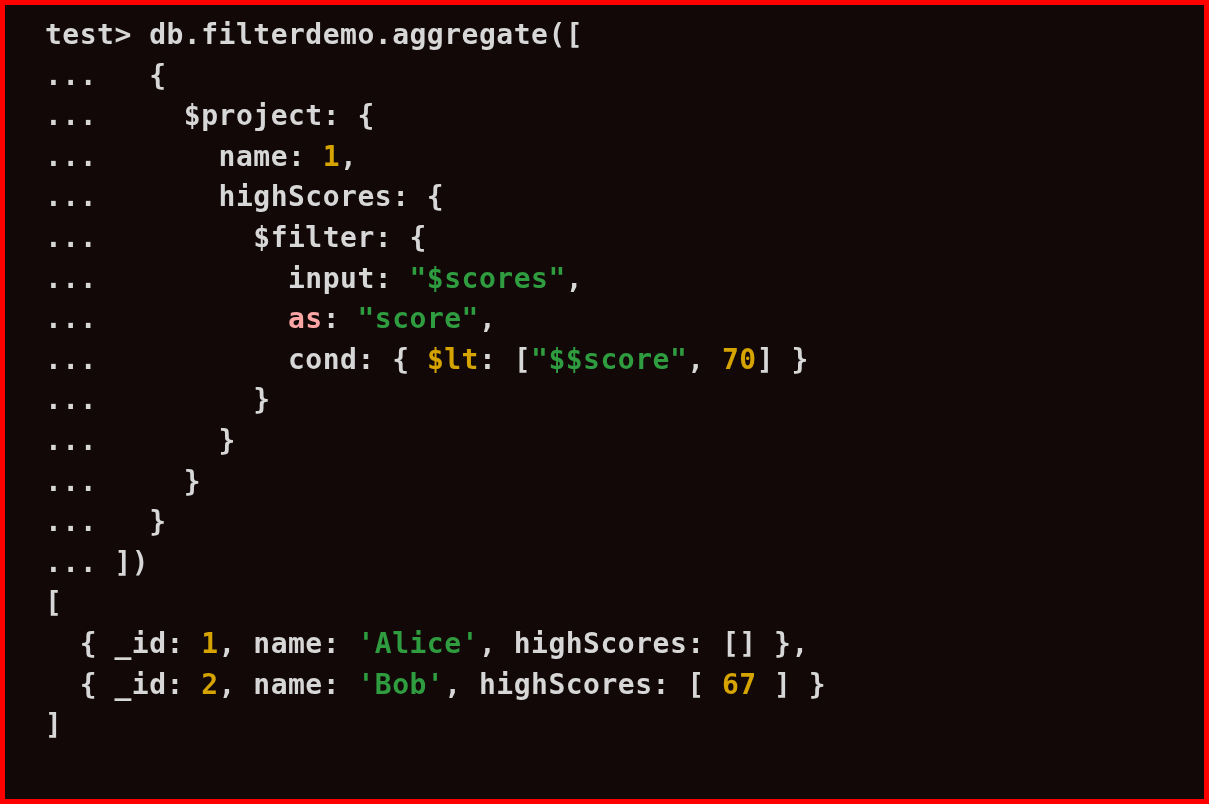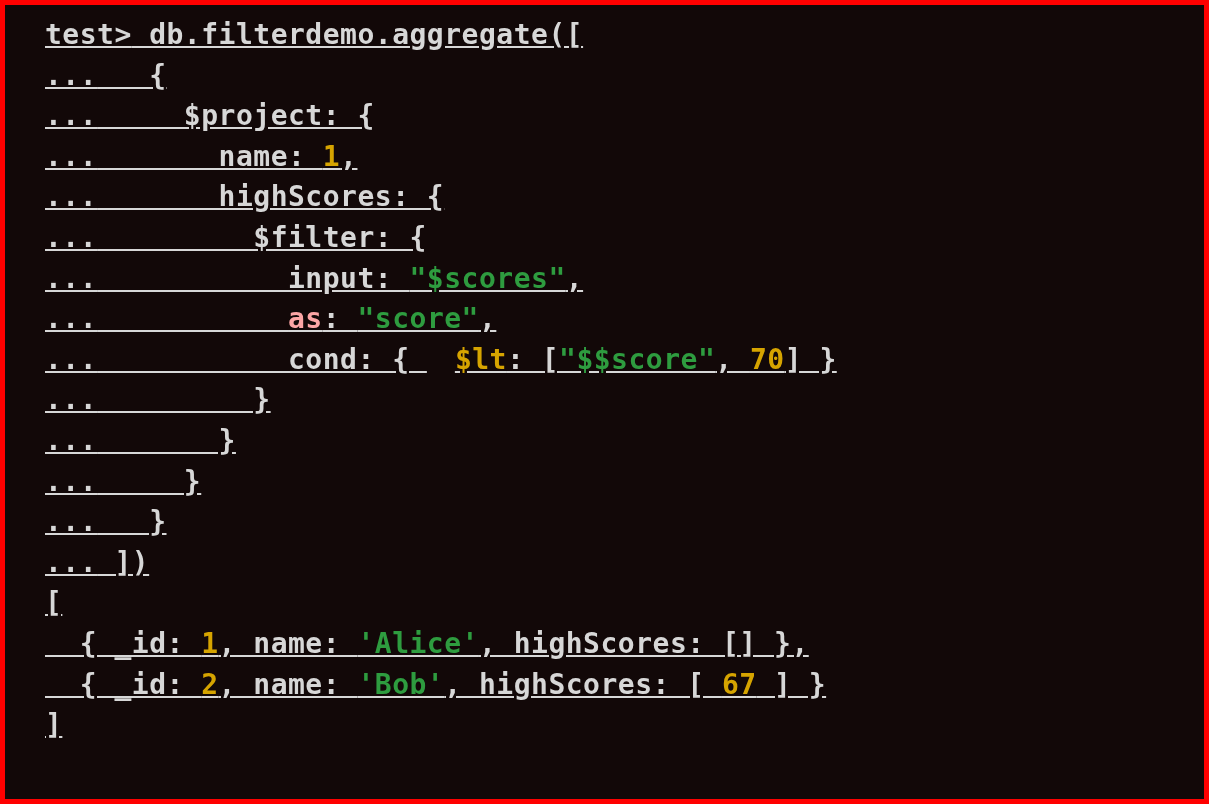--- a/index.html
+++ b/index.html
@@ -22,20 +22,20 @@
     line-height: 1.45;
     color: #d7d7d7;
     white-space: pre;
     font-weight: 600;
     letter-spacing: 0.5px;
   }
   .prompt { color: #d7d7d7; }
   .default { color: #d7d7d7; }
   .num { color: #d6a400; }
   .str { color: #2e9c3f; }
-  .op  { color: #d6a400; margin-left: 28px; }
+  .op  { color: #d6a400; }
   .kw  { color: #fca5a5; }
-  .line { display: block; text-decoration: underline; }
+  .line { display: block; }
 </style>
 </head>
 <body>
 
 <div class="frame"><span class="line"><span class="prompt">test&gt;</span><span class="default"> db.filterdemo.aggregate([</span></span><span class="line"><span class="prompt">...</span><span class="default">   {</span></span><span class="line"><span class="prompt">...</span><span class="default">     $project: {</span></span><span class="line"><span class="prompt">...</span><span class="default">       name: </span><span class="num">1</span><span class="default">,</span></span><span class="line"><span class="prompt">...</span><span class="default">       highScores: {</span></span><span class="line"><span class="prompt">...</span><span class="default">         $filter: {</span></span><span class="line"><span class="prompt">...</span><span class="default">           input: </span><span class="str">"$scores"</span><span class="default">,</span></span><span class="line"><span class="prompt">...</span><span class="default">           </span><span class="kw">as</span><span class="default">: </span><span class="str">"score"</span><span class="default">,</span></span><span class="line"><span class="prompt">...</span><span class="default">           cond: { </span><span class="op">$lt</span><span class="default">: [</span><span class="str">"$$score"</span><span class="default">, </span><span class="num">70</span><span class="default">] }</span></span><span class="line"><span class="prompt">...</span><span class="default">         }</span></span><span class="line"><span class="prompt">...</span><span class="default">       }</span></span><span class="line"><span class="prompt">...</span><span class="default">     }</span></span><span class="line"><span class="prompt">...</span><span class="default">   }</span></span><span class="line"><span class="prompt">...</span><span class="default"> ])</span></span><span class="line"><span class="default">[</span></span><span class="line"><span class="default">  { _id: </span><span class="num">1</span><span class="default">, name: </span><span class="str">'Alice'</span><span class="default">, highScores: [] },</span></span><span class="line"><span class="default">  { _id: </span><span class="num">2</span><span class="default">, name: </span><span class="str">'Bob'</span><span class="default">, highScores: [ </span><span class="num">67</span><span class="default"> ] }</span></span><span class="line"><span class="default">]</span></span></div>
 
 </body></html>

